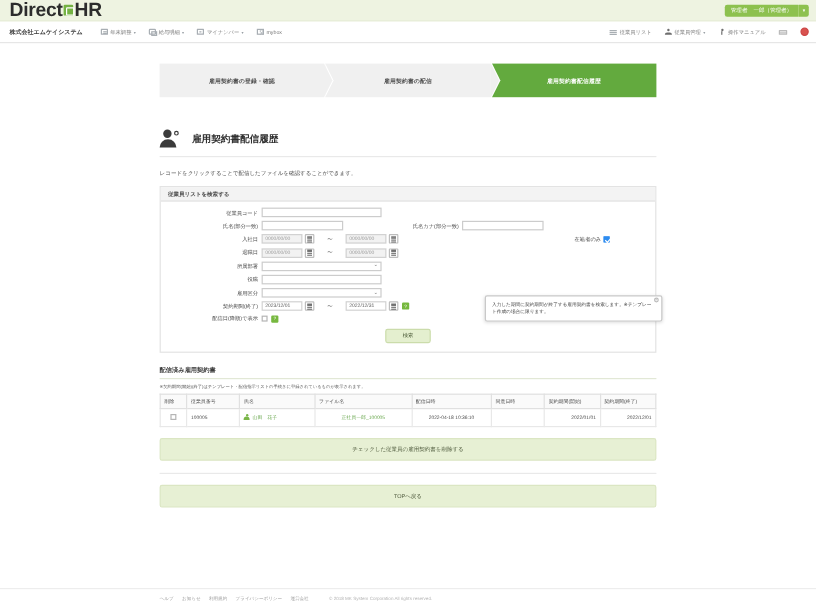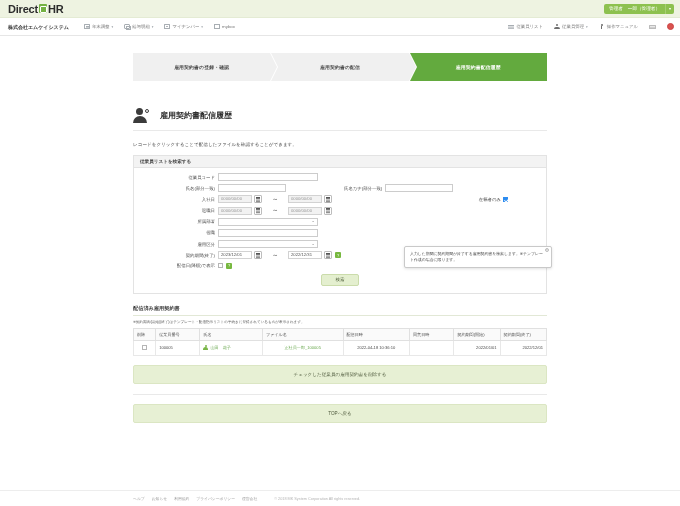--- a/index.html
+++ b/index.html
@@ -14,21 +14,21 @@
   }
   .page { position: relative; width:680px; height:506px; background:#fff; }
 
   
   .brandbar {
     height: 18px; background: #eef3e1;
     display:flex; align-items:center; justify-content:space-between;
     padding: 0 6px 0 8px;
     border-bottom: 1px solid #e4ebd4;
   }
-  .logo { font-size: 11px; font-weight: bold; color:#2c2c2c; letter-spacing:-0.2px; display:flex; align-items:center; }
+  .logo { font-size: 16px; font-weight: bold; color:#2c2c2c; letter-spacing:-0.2px; display:flex; align-items:center; }
   .logo .mark {
     display:inline-block; width:8px; height:9px; margin:0 1px;
     background:#74b243; border-radius:1px; position:relative;
   }
   .logo .mark:after{
     content:""; position:absolute; left:1.5px; top:2px; width:5px; height:5px;
     border:1px solid #fff; border-radius:1px;
   }
   .admin-wrap { display:flex; align-items:center; }
   .admin-pill {

